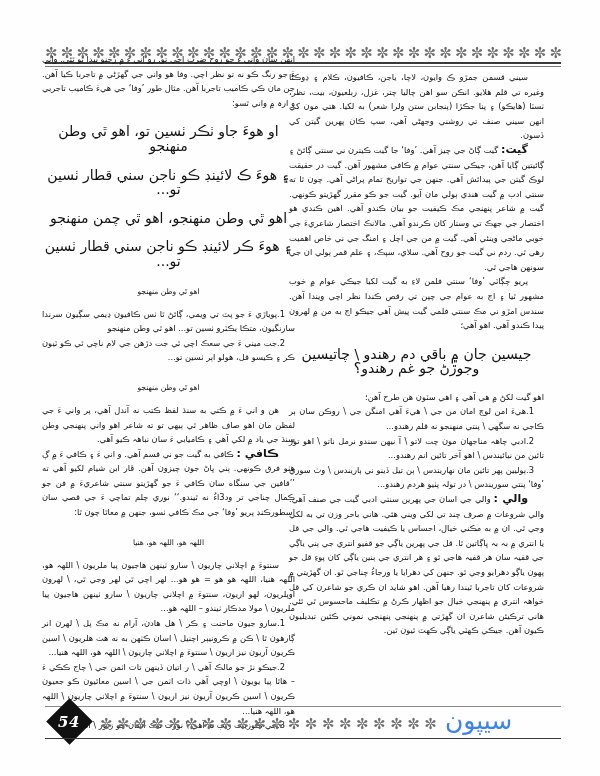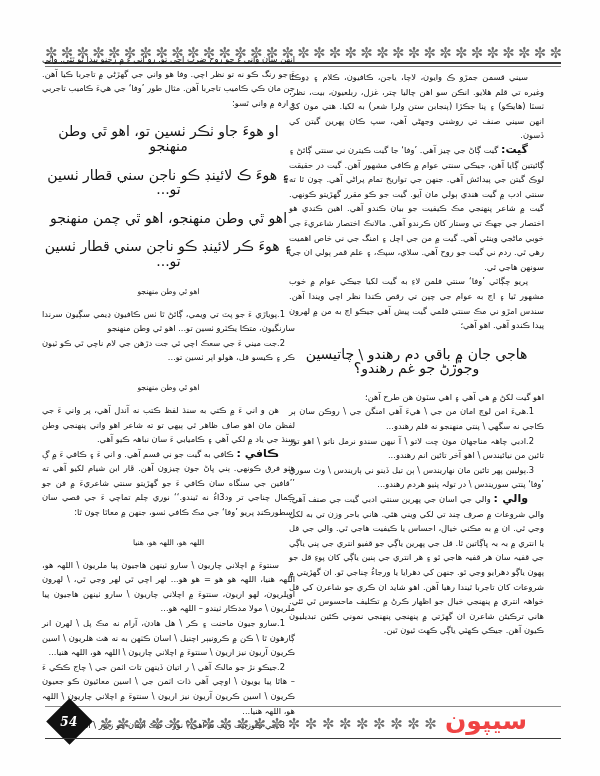--- a/index.html
+++ b/index.html
@@ -148,38 +148,38 @@
     position: absolute;
     left: 0; top: 0;
     width: 46px; height: 32px;
     display: flex;
     align-items: center;
     justify-content: center;
     color: #ffffff;
     font-family: "DejaVu Serif", "Liberation Serif", serif;
     font-style: italic;
     font-weight: bold;
-    font-size: 12px;
+    font-size: 15px;
     letter-spacing: 0.5px;
   }
 
   #magazine-name {
     position: absolute;
     right: 45px;
     top: 704px;
     width: 110px;
     height: 34px;
     display: flex;
     align-items: center;
     justify-content: flex-end;
     direction: rtl;
     font-family: "DejaVu Sans", sans-serif;
-    font-weight: bold;
+    font-weight: normal;
     font-size: 25px;
-    color: #ef4444;
+    color: #3b82f6;
     line-height: 30px;
     letter-spacing: -1px;
   }
 </style>
 </head>
 <body>
 
 <div class="page">
 
   <div class="ornament-band" id="header-ornament">
@@ -189,21 +189,21 @@
   <div class="rule-line" id="header-rule-2"></div>
 
   <div class="column" id="col-right">
 
     <p class="para"><span>سيني قسمن جمڙو ڪ وايون، لاچا، ياجن، ڪافيون، ڪلام ۽ ڍوڪڻا وغيره تي قلم هلايو. انڪن سو اهن چاليا چتر، غزل، ربلعيون، بيت، نظر، ٺسٽا (هايڪو) ۽ پنا جڪڙا (پنجابن ستن ولرا شعر) به لکيا. هتي مون کي انهن سيني صنف تي روشني وجهڻي آهي، سپ ڪان پهرين گيتن کي ڏسون.</span></p>
 
     <p class="para"><span class="heading-inline">گيت:</span> <span>گيت ڳاڻ جي چيز آهي. ’وفا‘ جا گيت ڪيترن ني سنتي ڳائڻ ۽ ڳائيتين ڳايا آهن، جيڪي سنتي عوام ۾ ڪافي مشهور آهن. گيت در حقيقت لوڪ گيتن جي پيدائش آهي. جنهن جي تواريخ تمام پراڻي آهي. چون ٿا ته سنتي ادب ۾ گيت هندي ٻولي مان آيو. گيت جو ڪو مقرر گهڙيتو ڪونهي. گيت ۾ شاعر پنهنجي مڪ ڪيفيت جو بيان ڪندو آهي. اهين ڪندي هو اختصار جي جهڪ تي وستار کان ڪرندو آهي. مالانڪ اختصار شاعريءَ جي خوبي ماڻجي وينئي آهي. گيت ۾ من جي اچل ۽ امنگ جي ني خاص اهميت رهي ٿي. ردم ني گيت جو روح آهي. سلاي، سپڪ، ۽ علم قمر ٻولي ان جي سونهن هاجي ٿي.</span></p>
 
     <p class="para"><span>پريو چڳاٽي ’وفا‘ سنتي فلمن لاءِ به گيت لکيا جيڪي عوام ۾ خوب مشهور ٿيا ۽ اڄ به عوام جي چپن تي رقص ڪندا نظر اچي ويندا آهن. سندس امڙو ني مڪ سنتي فلمي گيت پيش آهي جيڪو اڄ به من ۾ لهرون پيدا ڪندو آهي. اهو آهي؛</span></p>
 
-    <p class="verse"><span>هاجي جان ۾ باقي دم رهندو \ چاتيسين وجوڙڻ جو غم رهندو؟</span></p>
+    <p class="verse"><span>جيسين جان ۾ باقي دم رهندو \ چاتيسين وجوڙڻ جو غم رهندو؟</span></p>
 
     <p class="para noindent"><span>اهو گيت لکڻ ۾ هي آهي ۽ اهي سٽون هن طرح آهن؛</span></p>
 
     <p class="para numbered"><span>1</span>.<span>هيءَ امن لوچ امان من جي \ هيءَ آهي امنگن جي \ روڪن سان ٻر ڪاجي نه سگهي \ پنتي منهنجو نه قلم رهندو...</span></p>
 
     <p class="para numbered"><span>2</span>.<span>ادبي چاهہ مناجهان مون چت لاتو \ آ نيهن سندو نرمل ناتو \ اهو توڙ تائين من نيائيندس \ اهو آخر تائين انم رهندو...</span></p>
 
     <p class="para numbered"><span>3</span>.<span>ٻوليين پهر تائين مان نهاريندس \ ٻن تيل ڏينو ني ٻاريندس \ وٺ سوري ’وفا‘ پنتي سوريندس \ در تولہ پٺيو هردم رهندو...</span></p>
 
     <p class="para"><span class="heading-inline">والي :</span> <span>والي جي اسان جي پهرين سنتي ادبي گيت جي صنف آهي. والي شروعات ۾ صرف چند تي لکي ويني هئي. هاني باحر وزن تي به لکي وجي ٿي. ان ۾ به مڪني خيال، احساس يا ڪيفيت هاجي ٿي. والي جي قل يا انتري ۾ بہ بہ ڀاڳاتين ٿا. قل جي پهرين ياڳي جو قفيو انتري جي ٻني ياڳي جي قفيہ سان هر قفيہ هاجي ٿو ۽ هر انتري جي ٻنين ياڳي کان پوءِ قل جو پهون ياڳو دهرايو وجي ٿو. جنهن کي دهرايا يا ورجاءُ چناجي ٿو. ان گهڙيتي ۾ شروعات کان تاجربا ٿيندا رهيا آهن. اهو شايد ان ڪري جو شاعرن کي قل خواهہ انتري ۾ پنهنجي خيال جو اظهار ڪرڻ ۾ تڪليف ماحسوس ٿي ٿئي. هاني ترڪيئن شاعرن ان گهڙتي ۾ پنهنجي پنهنجي نموني ڪئين تبديليون ڪيون آهن. جيڪي ڪهٽي ياڳي ڪهٽ ٿيون ٿين.</span></p>

